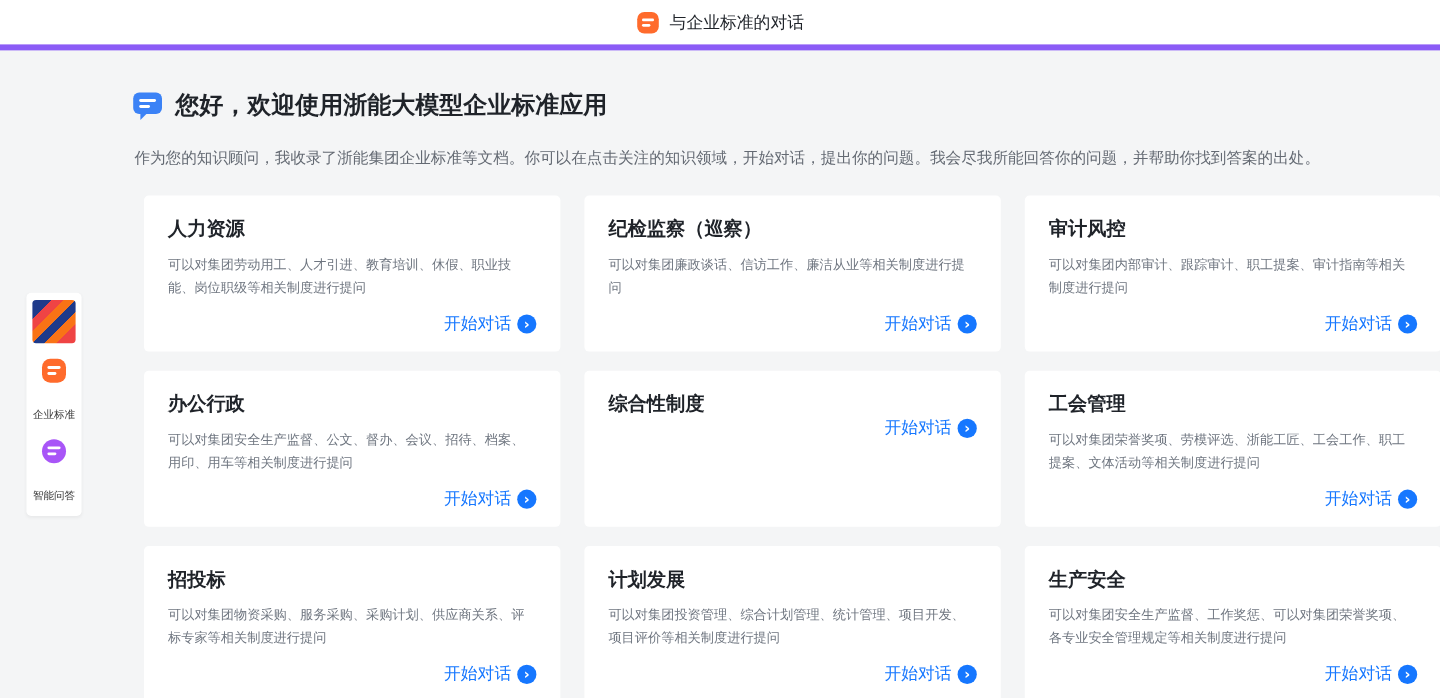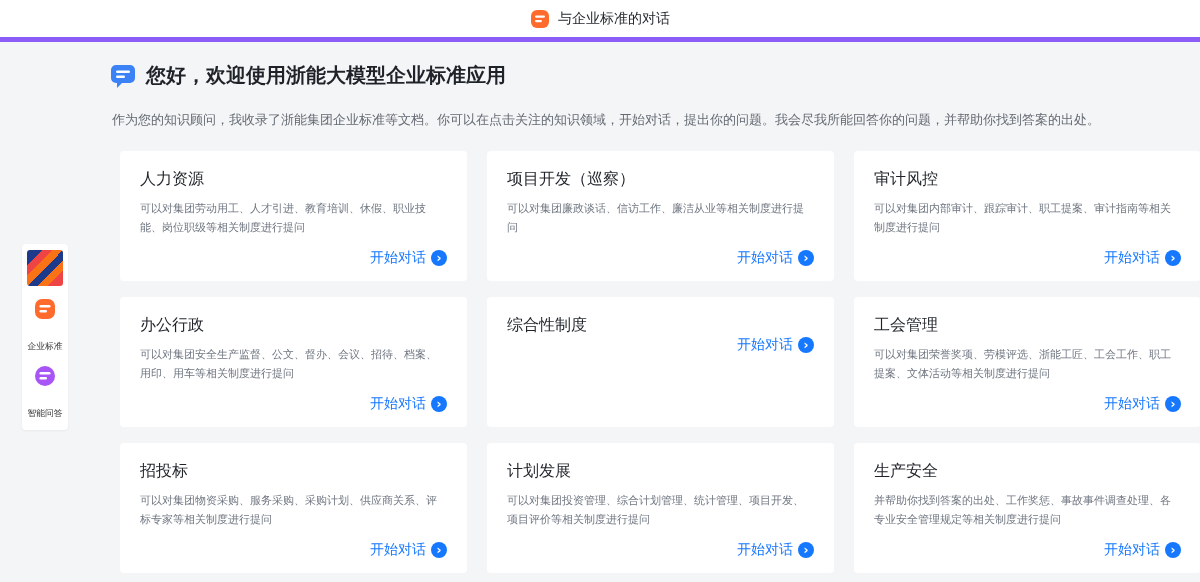--- a/index.html
+++ b/index.html
@@ -60,21 +60,21 @@
   .nav-label {
     font-size:10px;
     color:#333333;
     white-space:nowrap;
     transform:scale(0.88);
   }
 
   
   .main { padding-left:110px; padding-right:0; }
   .welcome-row {
-    margin-top:20px;
+    margin-top:32px;
     display:flex;
     align-items:flex-end;
     gap:10px;
   }
   .welcome-title { font-size:20px; font-weight:700; color:#1f2329; }
   .welcome-subtitle {
     margin-top:22px;
     font-size:13px;
     color:#646a73;
     padding-left:2px;
@@ -89,21 +89,21 @@
   }
   .card {
     background:#ffffff;
     border-radius:4px;
     padding:18px 20px 14px;
     height:130px;
     display:flex;
     flex-direction:column;
     overflow:hidden;
   }
-  .card-title { font-size:16px; font-weight:400; color:#1f2329; }
+  .card-title { font-size:16px; font-weight:700; color:#1f2329; }
   .card-desc {
     margin-top:10px;
     font-size:11px;
     line-height:1.7;
     color:#6f7680;
     flex:1;
   }
   .card-action {
     display:flex;
     justify-content:flex-end;
@@ -185,21 +185,21 @@
   <div class="card">
     <div class="card-title">人力资源</div>
     <div class="card-desc">可以对集团劳动用工、人才引进、教育培训、休假、职业技能、岗位职级等相关制度进行提问</div>
     <div class="card-action">
       <span>开始对话</span>
       <span class="arrow-circle">›</span>
     </div>
   </div>
 
   <div class="card">
-    <div class="card-title">项目开发（巡察）</div>
+    <div class="card-title">纪检监察（巡察）</div>
     <div class="card-desc">可以对集团廉政谈话、信访工作、廉洁从业等相关制度进行提问</div>
     <div class="card-action">
       <span>开始对话</span>
       <span class="arrow-circle">›</span>
     </div>
   </div>
 
   <div class="card">
     <div class="card-title">审计风控</div>
     <div class="card-desc">可以对集团内部审计、跟踪审计、职工提案、审计指南等相关制度进行提问</div>
@@ -248,20 +248,20 @@
     <div class="card-title">计划发展</div>
     <div class="card-desc">可以对集团投资管理、综合计划管理、统计管理、项目开发、项目评价等相关制度进行提问</div>
     <div class="card-action">
       <span>开始对话</span>
       <span class="arrow-circle">›</span>
     </div>
   </div>
 
   <div class="card">
     <div class="card-title">生产安全</div>
-    <div class="card-desc">并帮助你找到答案的出处、工作奖惩、事故事件调查处理、各专业安全管理规定等相关制度进行提问</div>
+    <div class="card-desc">可以对集团安全生产监督、工作奖惩、可以对集团荣誉奖项、各专业安全管理规定等相关制度进行提问</div>
     <div class="card-action">
       <span>开始对话</span>
       <span class="arrow-circle">›</span>
     </div>
   </div>
 </div>
 </main>
 
 </body></html>

